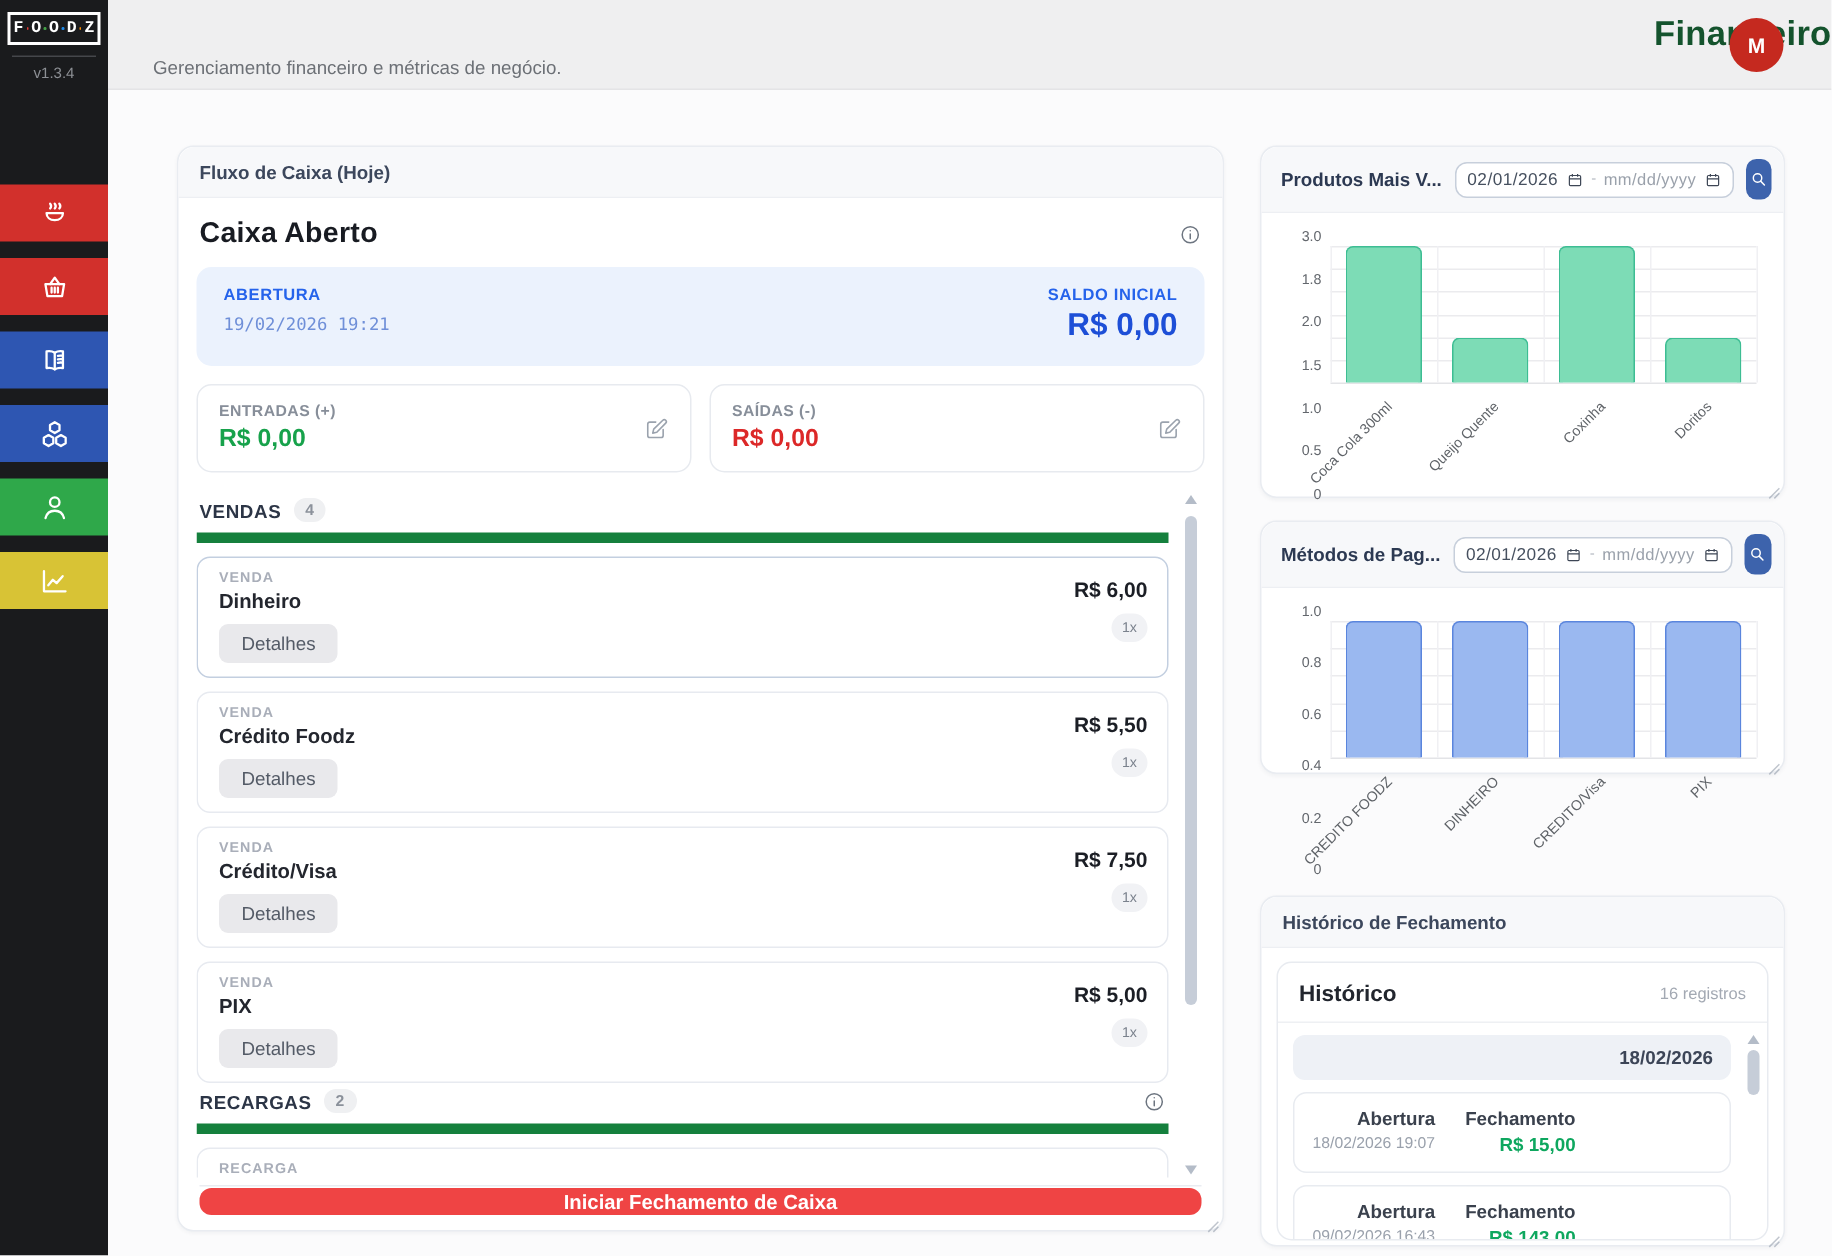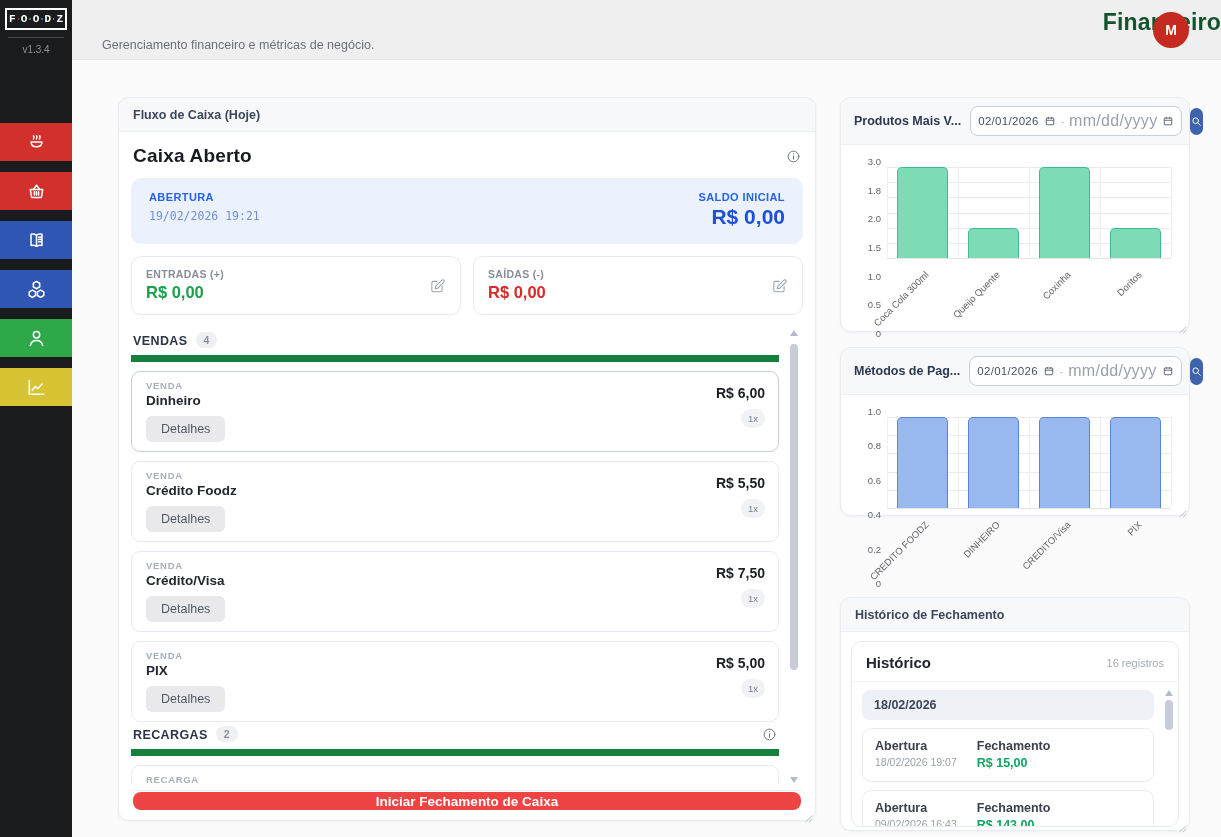--- a/index.html
+++ b/index.html
@@ -76,37 +76,37 @@
   .thumb { position:absolute; left:1px; width:8px; background:#c6cdd8; border-radius:4px; cursor:grab; }
 
   .main-divider { margin:5px 2px 0; border-top:1px solid #e9ecf1; }
   .close-btn { margin:1px 2px 0; width:calc(100% - 4px); height:18px; background:#ef4444; border:none; border-radius:8px; color:#fff; font-weight:800; font-size:13.5px; font-family:inherit; cursor:pointer; }
 
   
   .panel-head { display:flex; align-items:center; padding:8px 8px 8px 13px; background:#f7f8fa; border-bottom:1px solid #edeff3; border-radius:11px 11px 0 0; }
   .panel-title { font-size:12.5px; font-weight:800; color:#2c3952; white-space:nowrap; }
   .daterange { display:flex; align-items:center; gap:5px; border:1px solid #c7cfdb; border-radius:8px; background:#fff; padding:5px 7px; margin-left:9px; cursor:pointer; }
   .daterange .dt { font-size:11.5px; color:#46505f; letter-spacing:.3px; }
-  .daterange .ph { font-size:16px; color:#9aa1ab; letter-spacing:.3px; }
+  .daterange .ph { font-size:11px; color:#9aa1ab; letter-spacing:.3px; }
   .daterange .dash { color:#b6bbc3; font-size:10px; }
   .cal-icon svg { width:12px; height:12px; stroke:#3d4term65; stroke:#3d4655; fill:none; stroke-width:1.6; display:block; }
   .search-btn { margin-left:8px; width:31px; height:27px; background:#3d63ac; border:none; border-radius:7px; display:flex; align-items:center; justify-content:center; cursor:pointer; }
   .search-btn svg { width:13px; height:13px; stroke:#fff; fill:none; stroke-width:1.8; stroke-linecap:round; }
 
   .chart-wrap { position:relative; margin:16px 10px 0 12px; height:172px; }
   .plot { position:absolute; left:34px; right:8px; top:6px; height:92px; border-bottom:1px solid #e3e4e7; }
   .gridline { position:absolute; left:0; right:0; height:1px; background:#ebebee; }
   .vgrid { position:absolute; top:0; bottom:0; width:1px; background:#f997; background:#f0f0f3; }
   .ytick { position:absolute; right:calc(100% - 28px); transform:translateY(-50%); font-size:9.5px; color:#63676d; width:26px; text-align:right; }
   .bar { position:absolute; bottom:0; border-style:solid; border-width:1.5px; border-bottom:none; border-radius:5px 5px 0 0; }
   .xlabels { position:absolute; left:34px; right:8px; top:104px; height:66px; }
   .xlabel { position:absolute; top:4px; font-size:9.5px; color:#5f6368; white-space:nowrap; transform:translateX(-100%) rotate(-45deg); transform-origin:100% 0; }
 
   
-  .hist-body { padding:9px 10px 0; }
+  .hist-body { padding:9px 10px 0;text-align:right; }
   .hist-card { border:1px solid #e8ebf0; border-radius:10px; height:186px; overflow:hidden; position:relative; background:#fff; }
   .hist-head { display:flex; justify-content:space-between; align-items:center; padding:12px 14px 10px; border-bottom:1px solid #eef0f3; }
   .hist-title { font-size:15px; font-weight:800; color:#22262e; }
   .hist-count { font-size:11px; color:#a3a9b3; }
   .hist-list { position:relative; padding:8px 24px 0 10px; }
   .date-pill { background:#eef1f6; border-radius:8px; padding:8px 12px; font-size:12.5px; font-weight:800; color:#3c4557; }
   .entry { border:1px solid #e8ebf0; border-radius:9px; margin-top:8px; padding:10px 12px 11px; display:flex; gap:20px; }
   .entry .lab { font-size:12.5px; font-weight:800; color:#3a414d; }
   .entry .sub { margin-top:3px; font-size:10.5px; color:#9aa1ac; }
   .entry .money { margin-top:3px; font-size:12.5px; font-weight:800; color:#0ea75f; }

